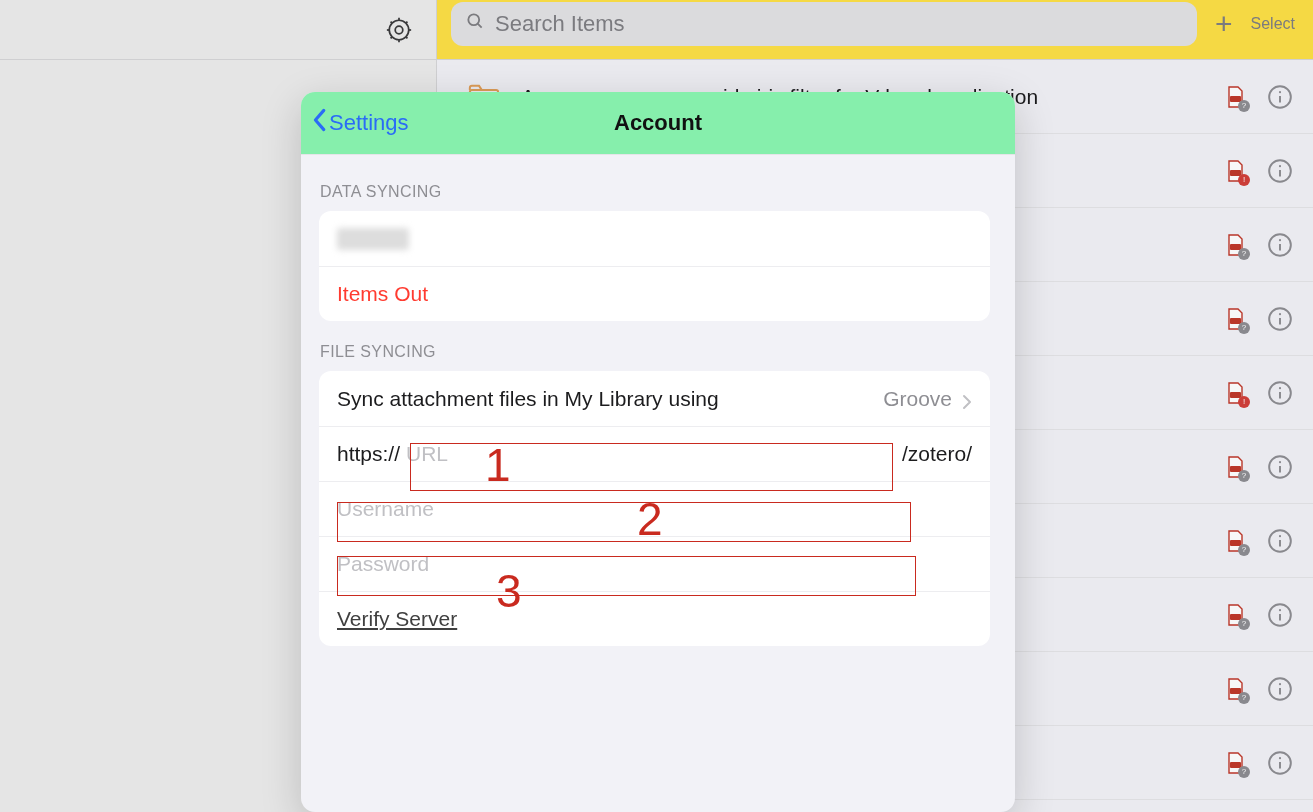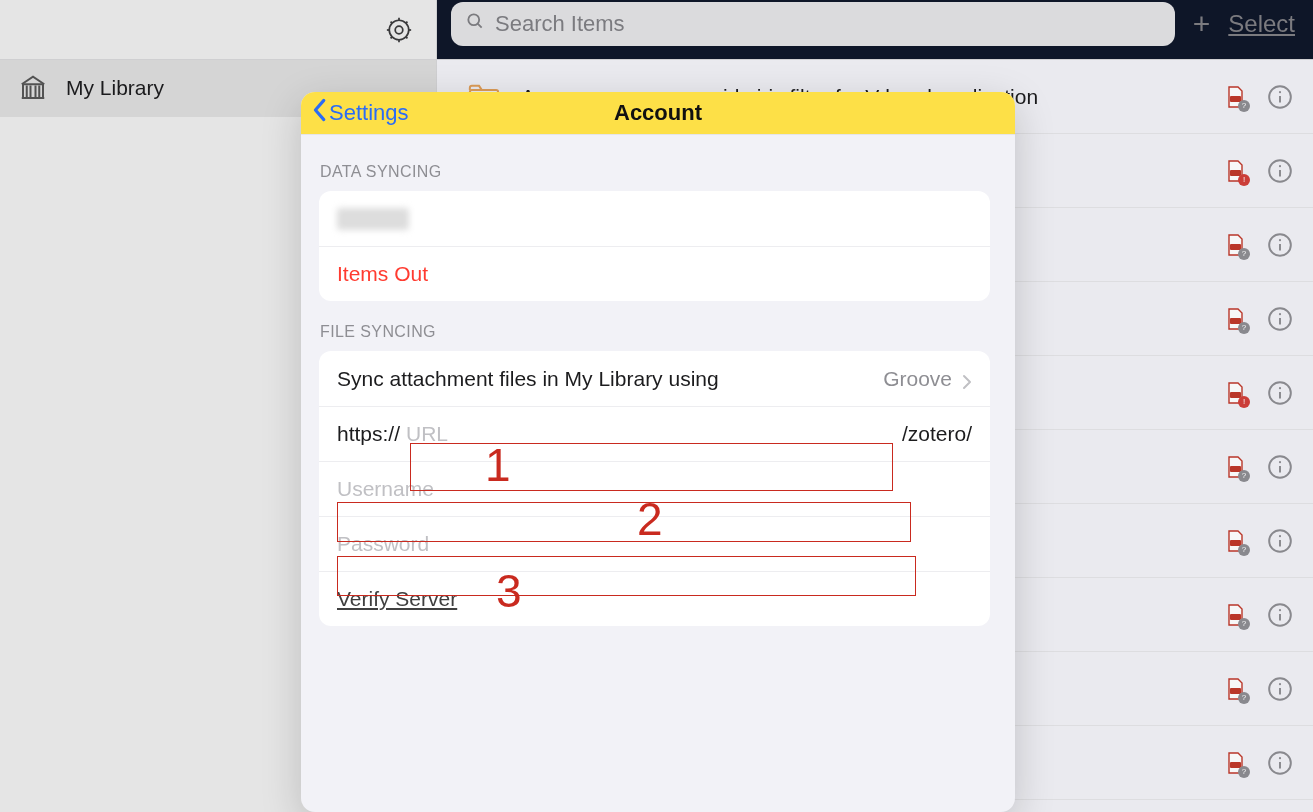--- a/index.html
+++ b/index.html
@@ -9,40 +9,40 @@
   
   .sidebar { width: 437px; background: #ededed; border-right: 1px solid #d6d6d8; display: flex; flex-direction: column; }
   .sidebar-top { height: 60px; display: flex; align-items: center; justify-content: flex-end; padding: 0 24px; border-bottom: 1px solid #d6d6d8; }
   .gear { width: 26px; height: 26px; color: #3b3b3d; }
   .lib-row { height: 57px; display: flex; align-items: center; gap: 18px; padding: 0 18px; background: #dcdcdc; border-bottom: 1px solid #dcdcdc; }
   .lib-icon { width: 30px; height: 30px; color: #555; }
   .lib-label { font-size: 21px; color: #1c1c1e; font-weight: 400; }
 
   
   .main { flex: 1; display: flex; flex-direction: column; }
-  .topbar { height: 60px; display: flex; align-items: center; gap: 18px; padding: 0 18px 11px 14px; border-bottom: 1px solid #d6d6d8; background: #0f172a; }
+  .topbar { height: 60px; display: flex; align-items: center; gap: 18px; padding: 0 18px 11px 14px; border-bottom: 1px solid #d6d6d8; background: #fde047; }
   .search { flex: 1; height: 44px; background: #e3e3e5; border-radius: 12px; display: flex; align-items: center; gap: 10px; padding: 0 14px; color: #7f7f84; font-size: 22px; }
   .search svg { width: 20px; height: 20px; }
   .plus { font-size: 30px; color: #7f7f84; font-weight: 300; }
-  .select-btn { font-size: 24px; color: #7f7f84; text-decoration: underline; }
+  .select-btn { font-size: 16px; color: #7f7f84; }
   .items { flex: 1; overflow: hidden; }
   .item { height: 74px; display: flex; align-items: center; gap: 20px; padding: 0 20px 0 30px; border-bottom: 1px solid #e5e5e8; }
   .item-folder { width: 34px; height: 28px; color: #e3a05a; }
   .item-title { flex: 1; font-size: 21px; color: #1c1c1e; white-space: nowrap; overflow: hidden; text-overflow: ellipsis; }
   .pdf-icon { width: 24px; height: 24px; position: relative; }
   .pdf-icon svg { width: 24px; height: 24px; }
   .badge { position: absolute; right: -3px; bottom: -3px; width: 12px; height: 12px; border-radius: 6px; display: flex; align-items: center; justify-content: center; font-size: 8px; color: #fff; }
   .badge.q { background: #8e8e93; }
   .badge.e { background: #d23f3a; }
   .info-icon { width: 26px; height: 26px; color: #8e8e93; }
 
   
   .dimmer { position: absolute; inset: 0; background: rgba(0,0,0,0.03); }
   .modal { position: absolute; left: 301px; top: 92px; width: 714px; height: 720px; background: #f2f2f7; border-radius: 14px; box-shadow: 0 12px 40px rgba(0,0,0,0.18); overflow: hidden; }
-  .modal-header { height: 43px; display: flex; align-items: center; justify-content: center; position: relative; background: #fde047; border-bottom: 1px solid #e5e5e8; }
+  .modal-header { height: 63px; display: flex; align-items: center; justify-content: center; position: relative; background: #86efac; border-bottom: 1px solid #e5e5e8; }
   .modal-back { position: absolute; left: 10px; display: flex; align-items: center; gap: 2px; color: #2a6cf6; font-size: 22px; }
   .modal-back svg { width: 16px; height: 24px; }
   .modal-title { font-size: 22px; font-weight: 600; color: #111; }
   .modal-body { padding: 6px 7px 0 0; }
   .sect-label { font-size: 16px; color: #8e8e93; letter-spacing: 0.4px; padding: 22px 19px 10px; text-transform: uppercase; }
   .card { background: #fff; border-radius: 12px; margin: 0 18px; overflow: hidden; }
   .row { min-height: 55px; display: flex; align-items: center; padding: 0 18px; font-size: 21px; color: #1c1c1e; border-top: 1px solid #ededf0; }
   .card .row:first-child { border-top: none; }
   .row .right { margin-left: auto; display: flex; align-items: center; gap: 10px; color: #8e8e93; }
   .row .chev { width: 10px; height: 16px; color: #c0c0c4; }
@@ -72,34 +72,20 @@
             <line x1="12" y1="21" x2="12" y2="23.2"></line>
           <line x1="3" y1="12" x2="0.8" y2="12"></line>
             <line x1="21" y1="12" x2="23.2" y2="12"></line>
           <line x1="5.6" y1="5.6" x2="4.2" y2="4.2"></line>
             <line x1="18.4" y1="18.4" x2="19.8" y2="19.8"></line>
           <line x1="5.6" y1="18.4" x2="4.2" y2="19.8"></line>
             <line x1="18.4" y1="5.6" x2="19.8" y2="4.2"></line>
         </svg>
       </span>
     </div>
-    <div class="lib-row">
-      <span class="lib-icon">
-        <svg viewBox="0 0 24 24" fill="none" stroke="currentColor" stroke-width="1.6">
-          <path d="M3 9 L12 3 L21 9"></path>
-            <rect x="4" y="9" width="16" height="11"></rect>
-          <line x1="7" y1="10" x2="7" y2="20"></line>
-            <line x1="10" y1="10" x2="10" y2="20"></line>
-          <line x1="14" y1="10" x2="14" y2="20"></line>
-            <line x1="17" y1="10" x2="17" y2="20"></line>
-          <line x1="3" y1="20" x2="21" y2="20"></line>
-        </svg>
-      </span>
-      <span class="lib-label">My Library</span>
-    </div>
   </div>
 
   <div class="main">
     <div class="topbar">
       <div class="search">
         <span>
           <svg viewBox="0 0 24 24" fill="none" stroke="currentColor" stroke-width="2.2">
             <circle cx="10.5" cy="10.5" r="6.5"></circle>
               <line x1="20" y1="20" x2="15.2" y2="15.2"></line>
           </svg>

